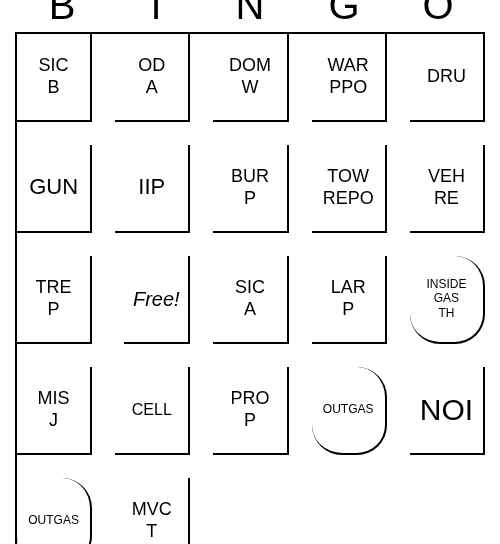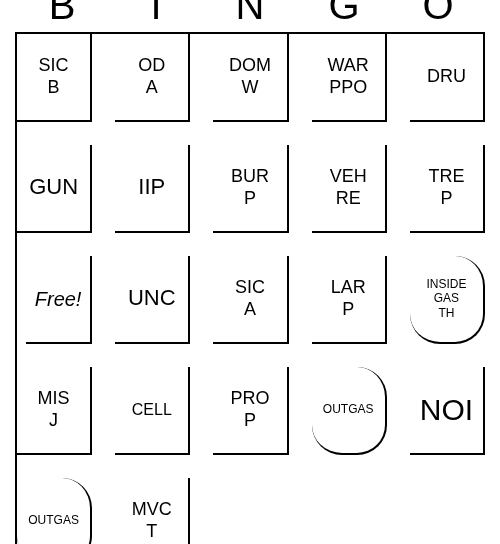--- a/index.html
+++ b/index.html
@@ -95,24 +95,24 @@
   </div>
   <div class="bingo-grid" id="bingo-grid">
   <div class="bingo-cell ">SIC<br>B</div>
       <div class="bingo-cell ">OD<br>A</div>
       <div class="bingo-cell ">DOM<br>W</div>
       <div class="bingo-cell ">WAR<br>PPO</div>
       <div class="bingo-cell ">DRU</div>
       <div class="bingo-cell large-text">GUN</div>
       <div class="bingo-cell large-text">IIP</div>
       <div class="bingo-cell ">BUR<br>P</div>
+      <div class="bingo-cell ">TOW<br>REPO</div>
       <div class="bingo-cell ">VEH<br>RE</div>
       <div class="bingo-cell ">TRE<br>P</div>
       <div class="bingo-cell free">Free!</div>
-      <div class="bingo-cell large-text">UNC</div>
       <div class="bingo-cell ">SIC<br>A</div>
       <div class="bingo-cell ">LAR<br>P</div>
       <div class="bingo-cell small-text">INSIDE<br>GAS<br>TH</div>
       <div class="bingo-cell ">MIS<br>J</div>
       <div class="bingo-cell medium-text">CELL</div>
       <div class="bingo-cell ">PRO<br>P</div>
       <div class="bingo-cell small-text">OUTGAS</div>
       <div class="bingo-cell noi-text">NOI</div>
       <div class="bingo-cell small-text">OUTGAS</div>
       <div class="bingo-cell ">MVC<br>T</div>

